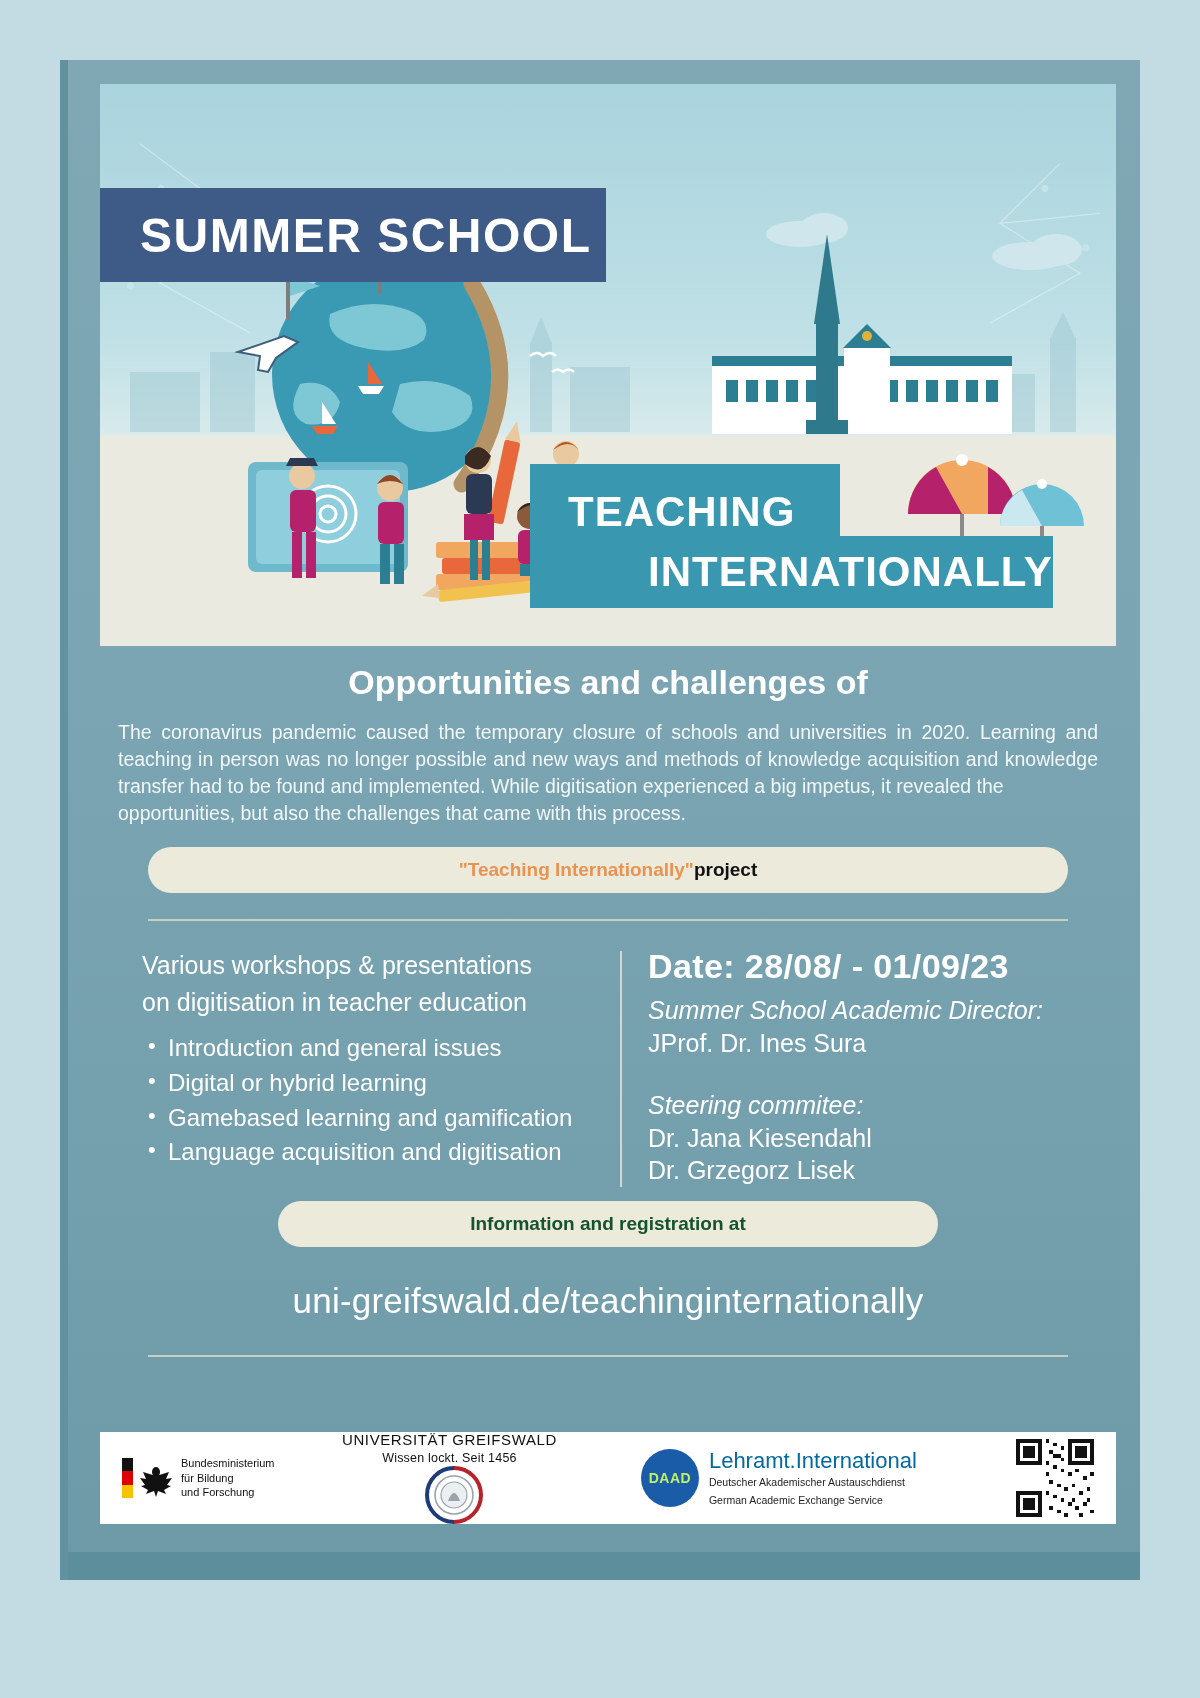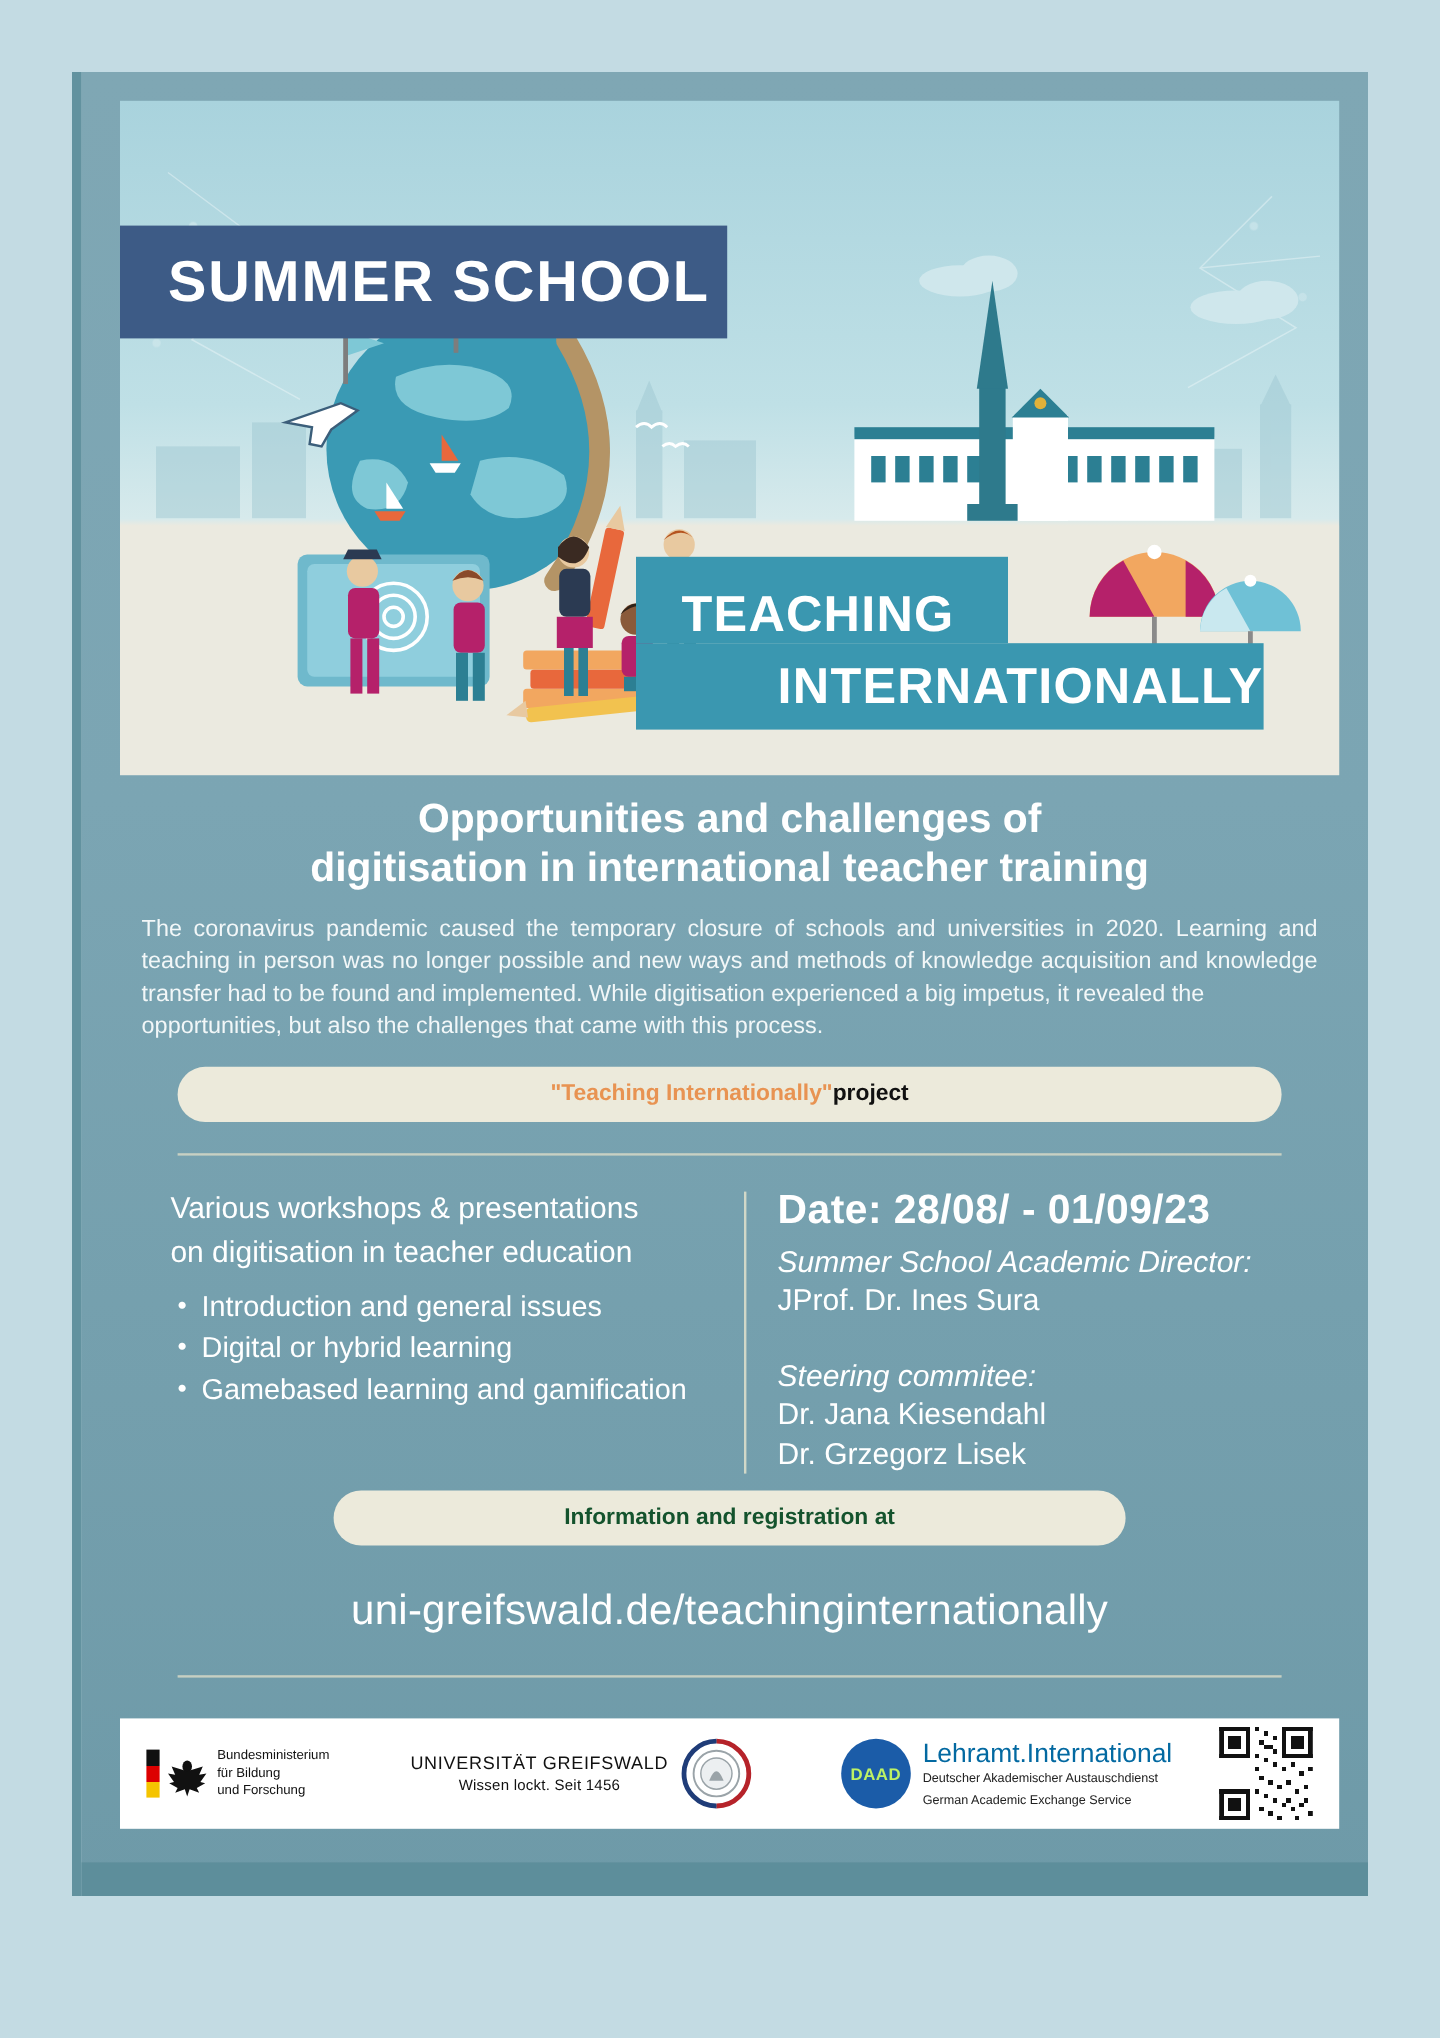--- a/index.html
+++ b/index.html
@@ -184,21 +184,21 @@
   }
   .logo-item { display:flex; align-items:center; }
 
   .bmbf { width: 190px; }
   .bmbf-row { display:flex; align-items:center; }
   .bmbf-flag { width: 11px; height: 40px; margin-right: 6px;
      background: linear-gradient(180deg,#111 0 33.3%, #d00 33.3% 66.6%, #f5c400 66.6% 100%); }
   .eagle { width: 34px; height: 40px; margin-right: 8px; }
   .bmbf-txt { font-size: 11px; line-height: 1.35; color:#111; }
 
-  .greifswald { margin-left: 30px; display:flex; align-items:center; }
+  .greifswald { margin-left: 30px; display:flex; align-items:center;flex-direction:column; }
   .gw-txt { text-align: center; margin-right: 10px; }
   .gw-name { font-size: 15px; letter-spacing: .6px; color:#111; }
   .gw-sub { font-size: 12.5px; color:#111; margin-top: 3px; letter-spacing:.2px; }
   .gw-seal { width: 60px; height: 60px; position: relative; }
 
   .daad { margin-left: 34px; display:flex; align-items:center; }
   .daad-circle {
     width: 58px; height: 58px; border-radius: 50%; background:#1b5ca8;
     color:#bef264; font-size: 14px; font-weight: bold; letter-spacing:.5px;
     display:flex; align-items:center; justify-content:center; margin-right: 10px; margin-left: 40px;
@@ -396,21 +396,20 @@
       <div class="banner-teach2">
         <span>INTERNATIONALLY</span>
       </div>
     </div>
   </div>
 
   <div class="content">
 
     <div class="headline">
       <div>Opportunities and challenges of</div>
-      <div>digitisation in international teacher training</div>
     </div>
 
     <div class="body-text">
       <div>The coronavirus pandemic caused the temporary closure of schools and universities in 2020. Learning and teaching in person was no longer possible and new ways and methods of knowledge acquisition and knowledge transfer had to be found and implemented. While digitisation experienced a big impetus, it revealed the</div>
       <div class="last">opportunities, but also the challenges that came with this process.</div>
     </div>
 
     <div class="pill">
         <span class="accent">"Teaching Internationally"</span>
         <span> project</span>
@@ -421,20 +420,21 @@
     <div class="cols">
       <div class="col-left">
         <div class="lead">
           <div>Various workshops &amp; presentations</div>
           <div>on digitisation in teacher education</div>
         </div>
         <ul>
           <li>Introduction and general issues</li>
           <li>Digital or hybrid learning</li>
           <li>Gamebased learning and gamification</li>
+          <li>Language acquisition and digitisation</li>
         </ul>
       </div>
 
       <div class="col-div"></div>
 
       <div class="col-right">
         <div class="date-line">Date: 28/08/ - 01/09/23</div>
         <div class="ital">Summer School Academic Director:</div>
         <div class="plain">JProf. Dr. Ines Sura</div>
         <div class="gap"></div>

